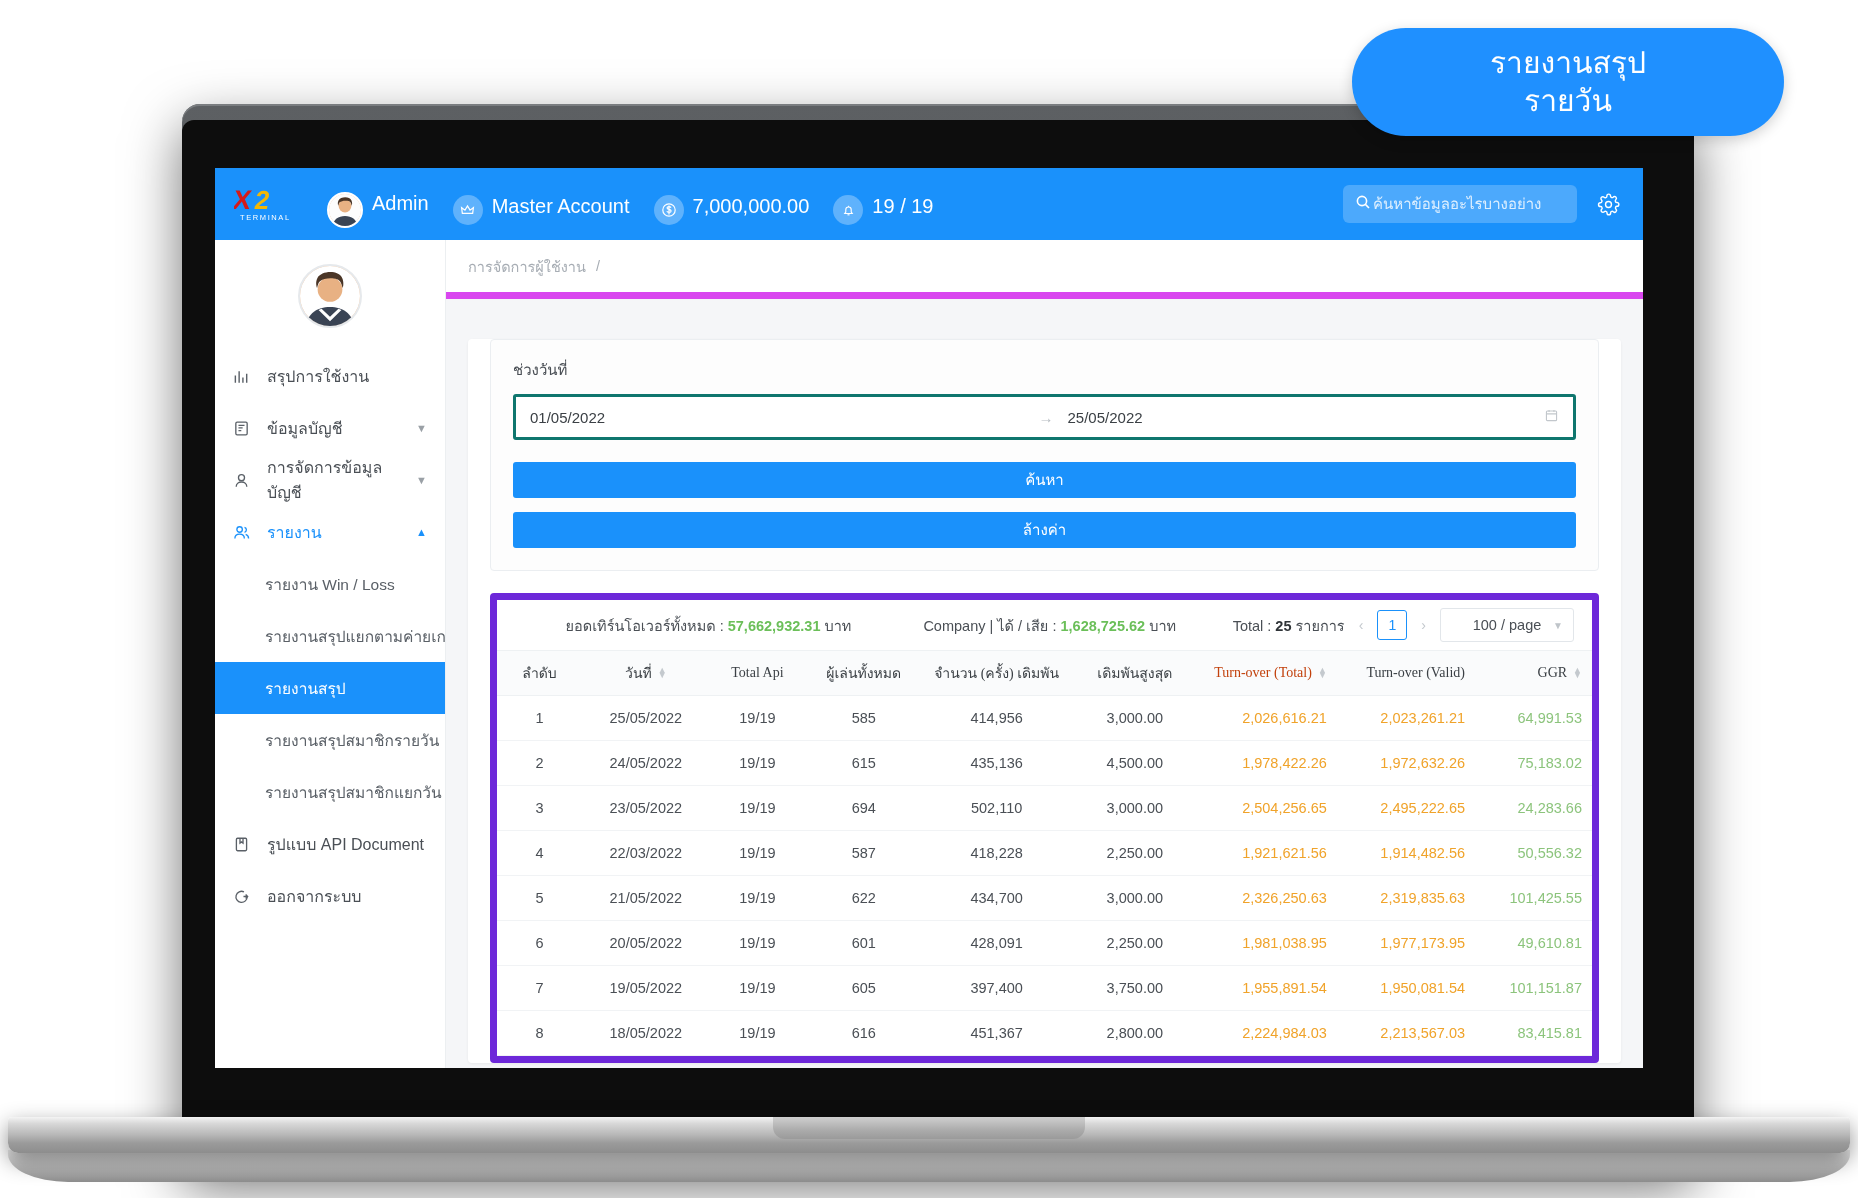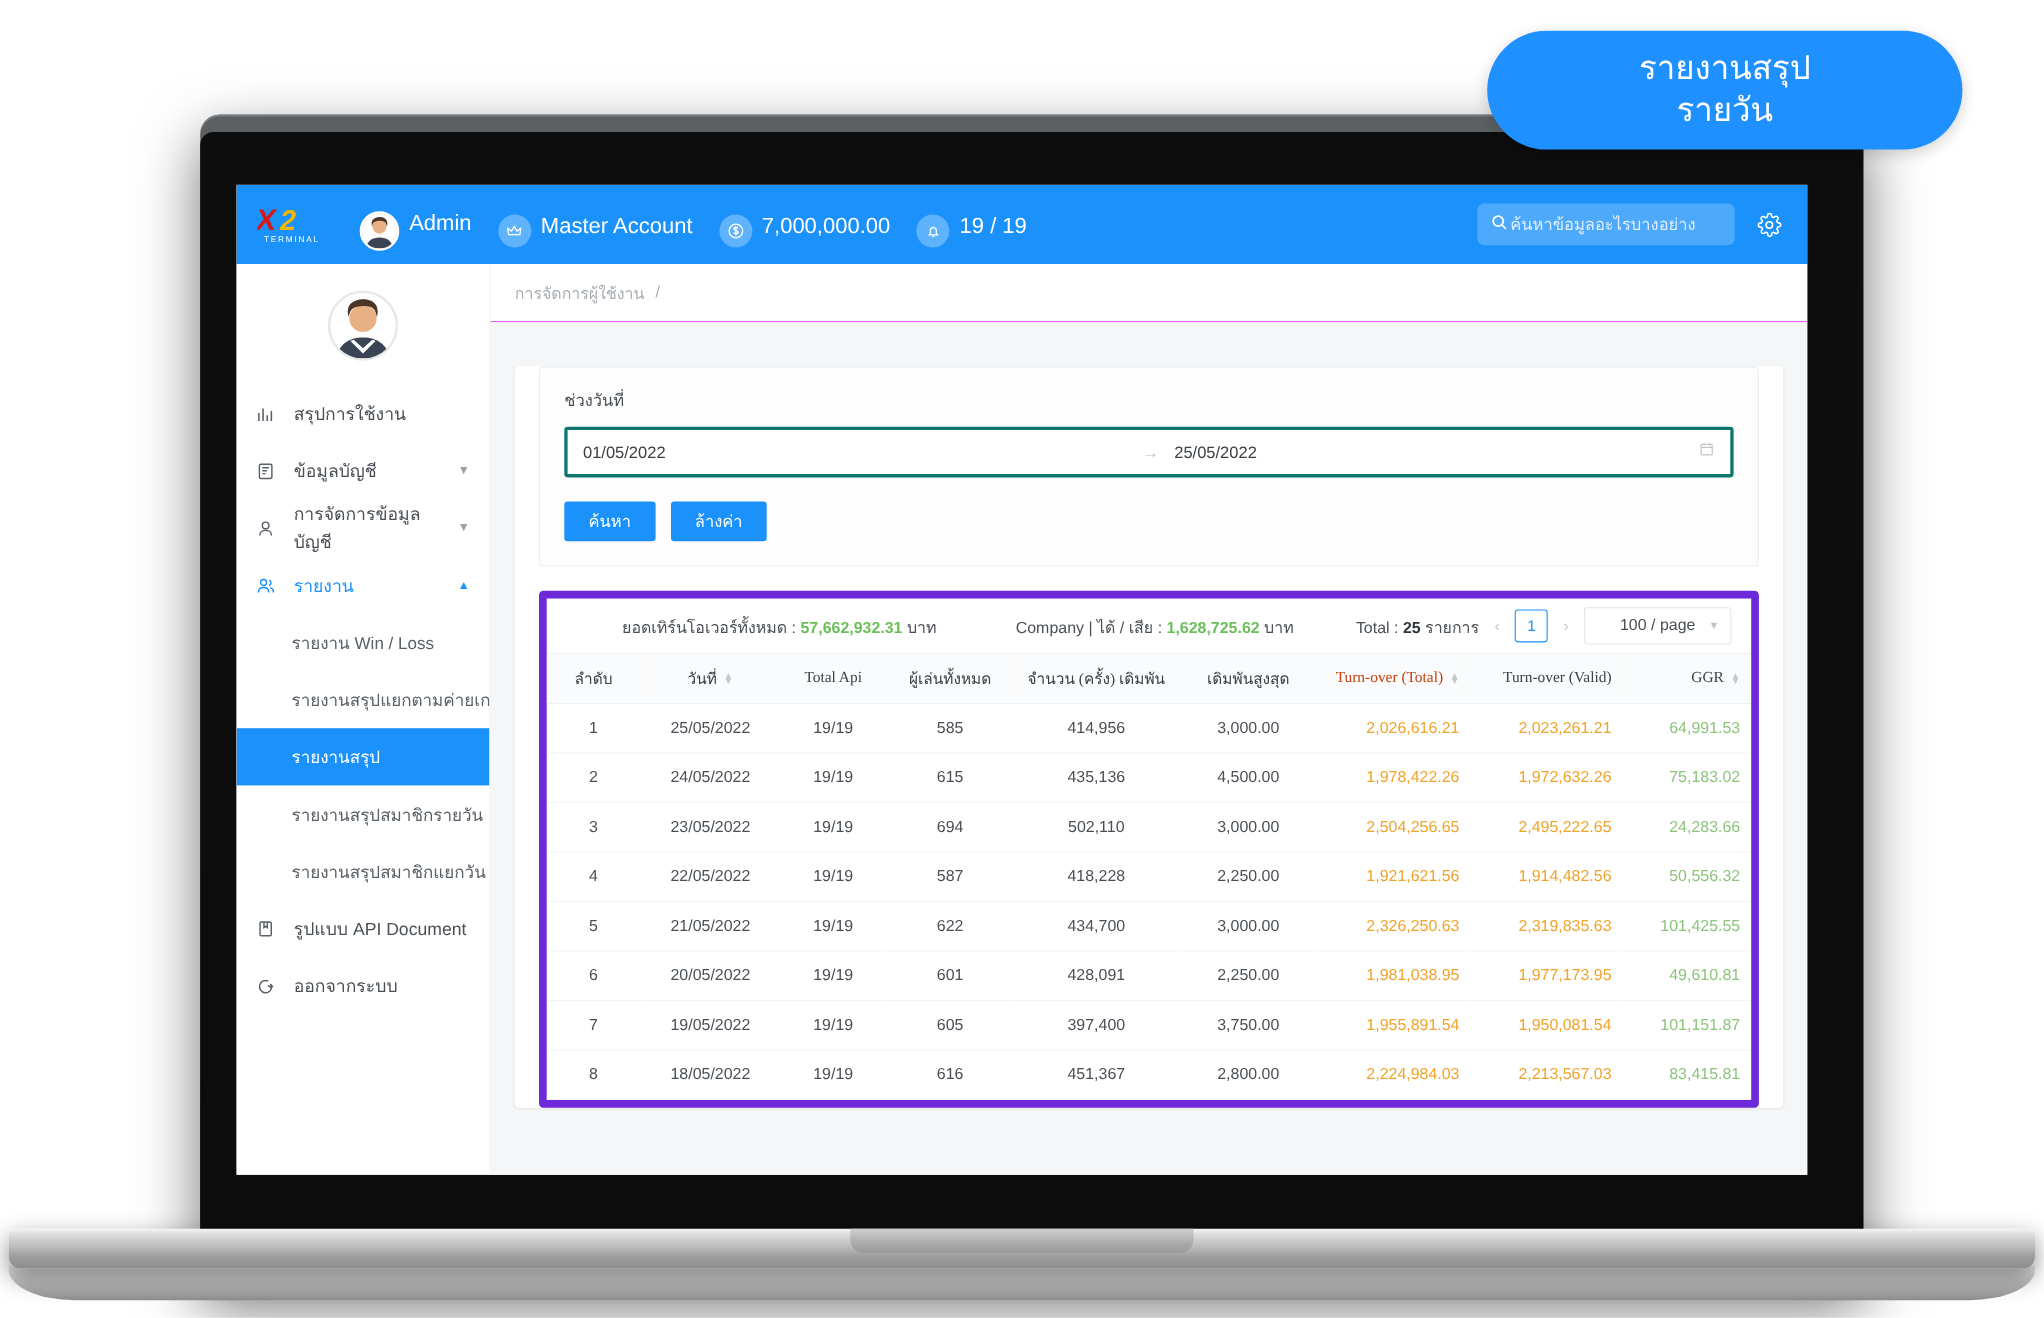--- a/index.html
+++ b/index.html
@@ -122,21 +122,21 @@
     height:52px;padding-left:50px;padding-right:10px;
     font-size:15.5px;color:#5a6067;cursor:pointer;white-space:nowrap;
   }
   .sub.active{background:#1a91fb;color:#fff;}
 
   
   #main{flex:1;background:#fff;display:flex;flex-direction:column;min-width:0;}
   #crumbs{
     height:52px;display:flex;align-items:center;
     padding-left:22px;font-size:14.5px;color:#a7adb4;
-    border-bottom:1px solid #d946ef;background:#fff;
+    border-bottom:7px solid #d946ef;background:#fff;
   }
   #crumbs .sep{margin:0 10px;}
   #content{flex:1;background:#f5f6f8;padding:18px 22px;overflow:hidden;}
 
   .card{background:#fff;border-radius:4px;box-shadow:0 1px 3px rgba(0,0,0,.06);}
 
   #tabs{display:flex;align-items:flex-end;padding:0 22px;border-bottom:1px solid #eceff1;height:54px;}
   .tab{
     font-size:15.5px;color:#4a4f55;margin-right:36px;padding-bottom:12px;
     cursor:pointer;position:relative;
@@ -152,21 +152,21 @@
   }
   #filter .lbl{font-size:15px;color:#4a4f55;margin-bottom:12px;}
   #daterange{
     height:40px;border:3px solid #0f766e;border-radius:3px;background:#fff;
     display:flex;align-items:center;padding:0 14px;font-size:15px;color:#3b4045;
   }
   #daterange .d1{width:calc(50% - 20px);}
   #daterange .arrow{color:#b7bcc2;margin:0 14px;font-size:15px;}
   #daterange .d2{flex:1;}
   #daterange .cal{color:#c2c7cc;font-size:16px;}
-  #btnrow{display:flex;gap:14px;margin-top:22px;}
+  #btnrow{display:flex;justify-content:center;gap:14px;margin-top:22px;flex-direction:column;}
   .btn{
     height:36px;padding:0 22px;border-radius:3px;border:none;
     background:#1a91fb;color:#fff;font-size:15px;cursor:pointer;
     font-family:"Liberation Sans", sans-serif;
   }
 
   
   #tablecard{margin:12px 22px 22px 22px;border:7px solid #6d28d9;border-radius:4px;background:#fff;overflow:hidden;}
   #summary{
     display:flex;align-items:center;height:50px;padding:0 12px;font-size:14.5px;color:#4a4f55;
@@ -539,21 +539,21 @@
                       <td>19/19</td>
                       <td>694</td>
                       <td>502,110</td>
                       <td>3,000.00</td>
                       <td class="orange">2,504,256.65</td>
                       <td class="orange">2,495,222.65</td>
                       <td class="green">24,283.66</td>
                     </tr>
                     <tr>
                       <td>4</td>
-                      <td>22/05/2022</td>
+                      <td>22/03/2022</td>
                       <td>19/19</td>
                       <td>587</td>
                       <td>418,228</td>
                       <td>2,250.00</td>
                       <td class="orange">1,921,621.56</td>
                       <td class="orange">1,914,482.56</td>
                       <td class="green">50,556.32</td>
                     </tr>
                     <tr>
                       <td>5</td>

